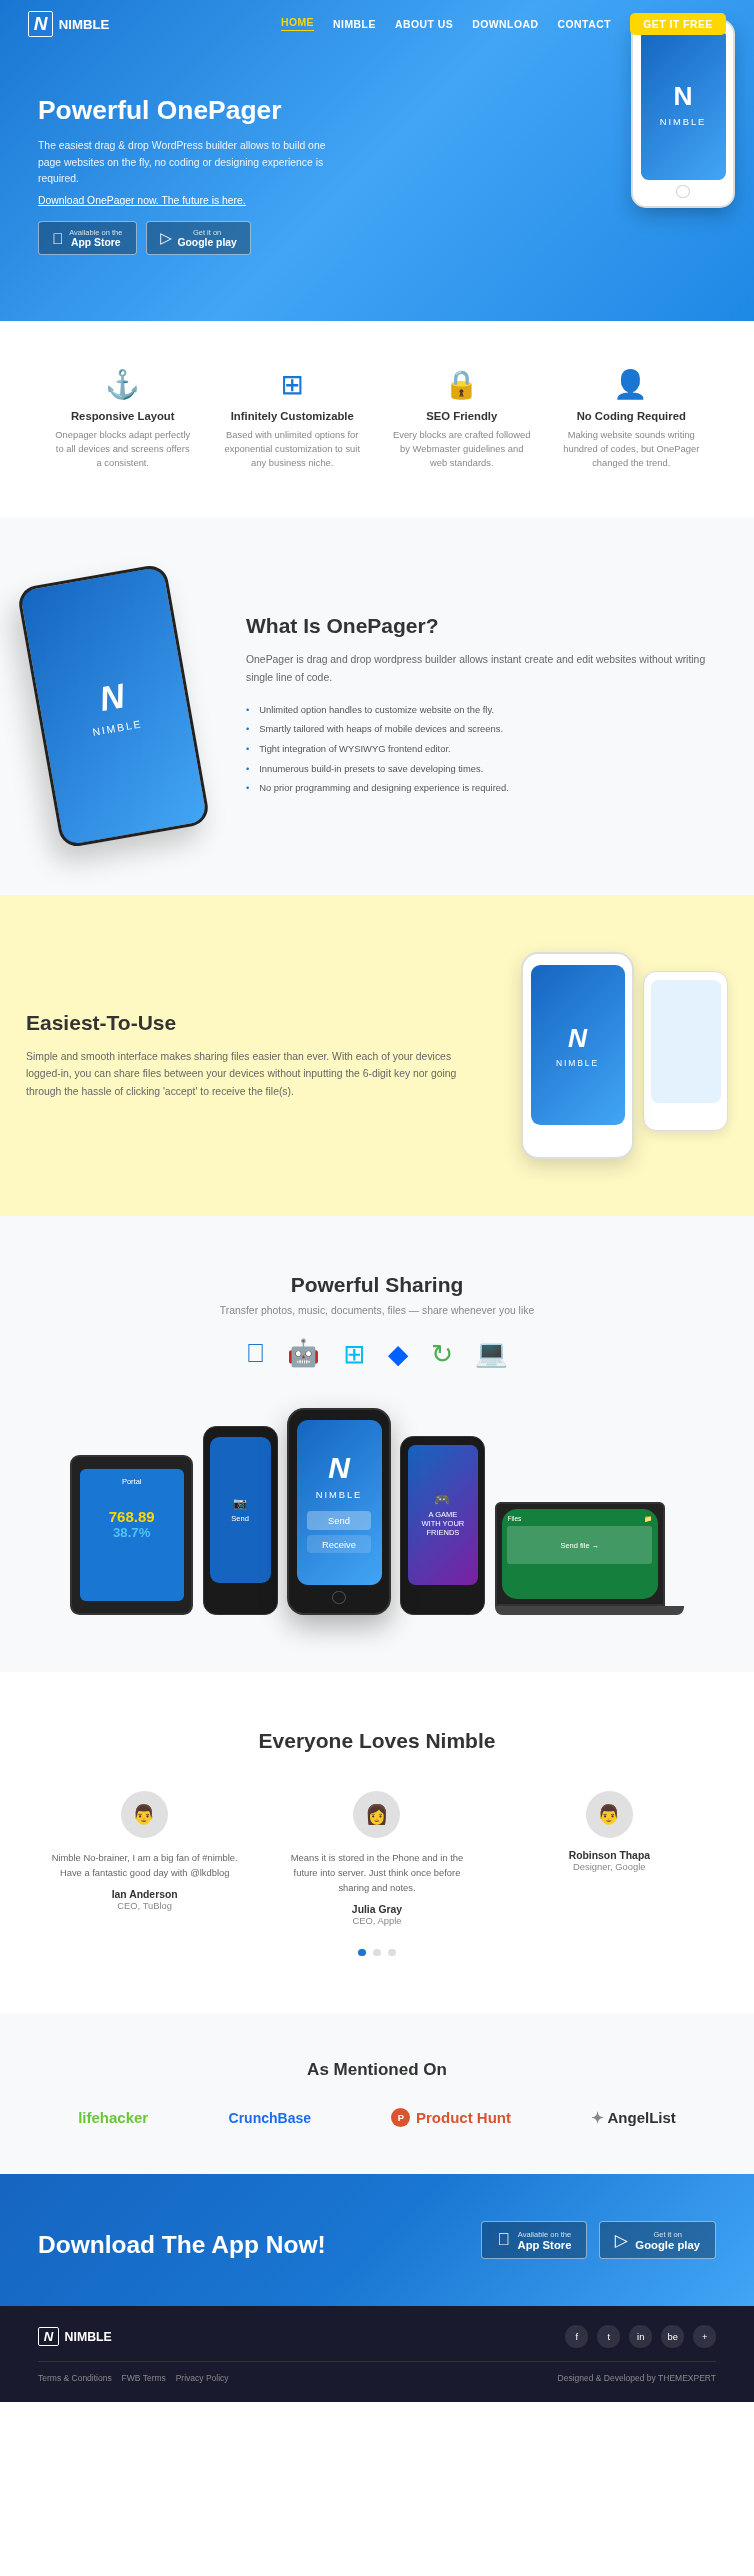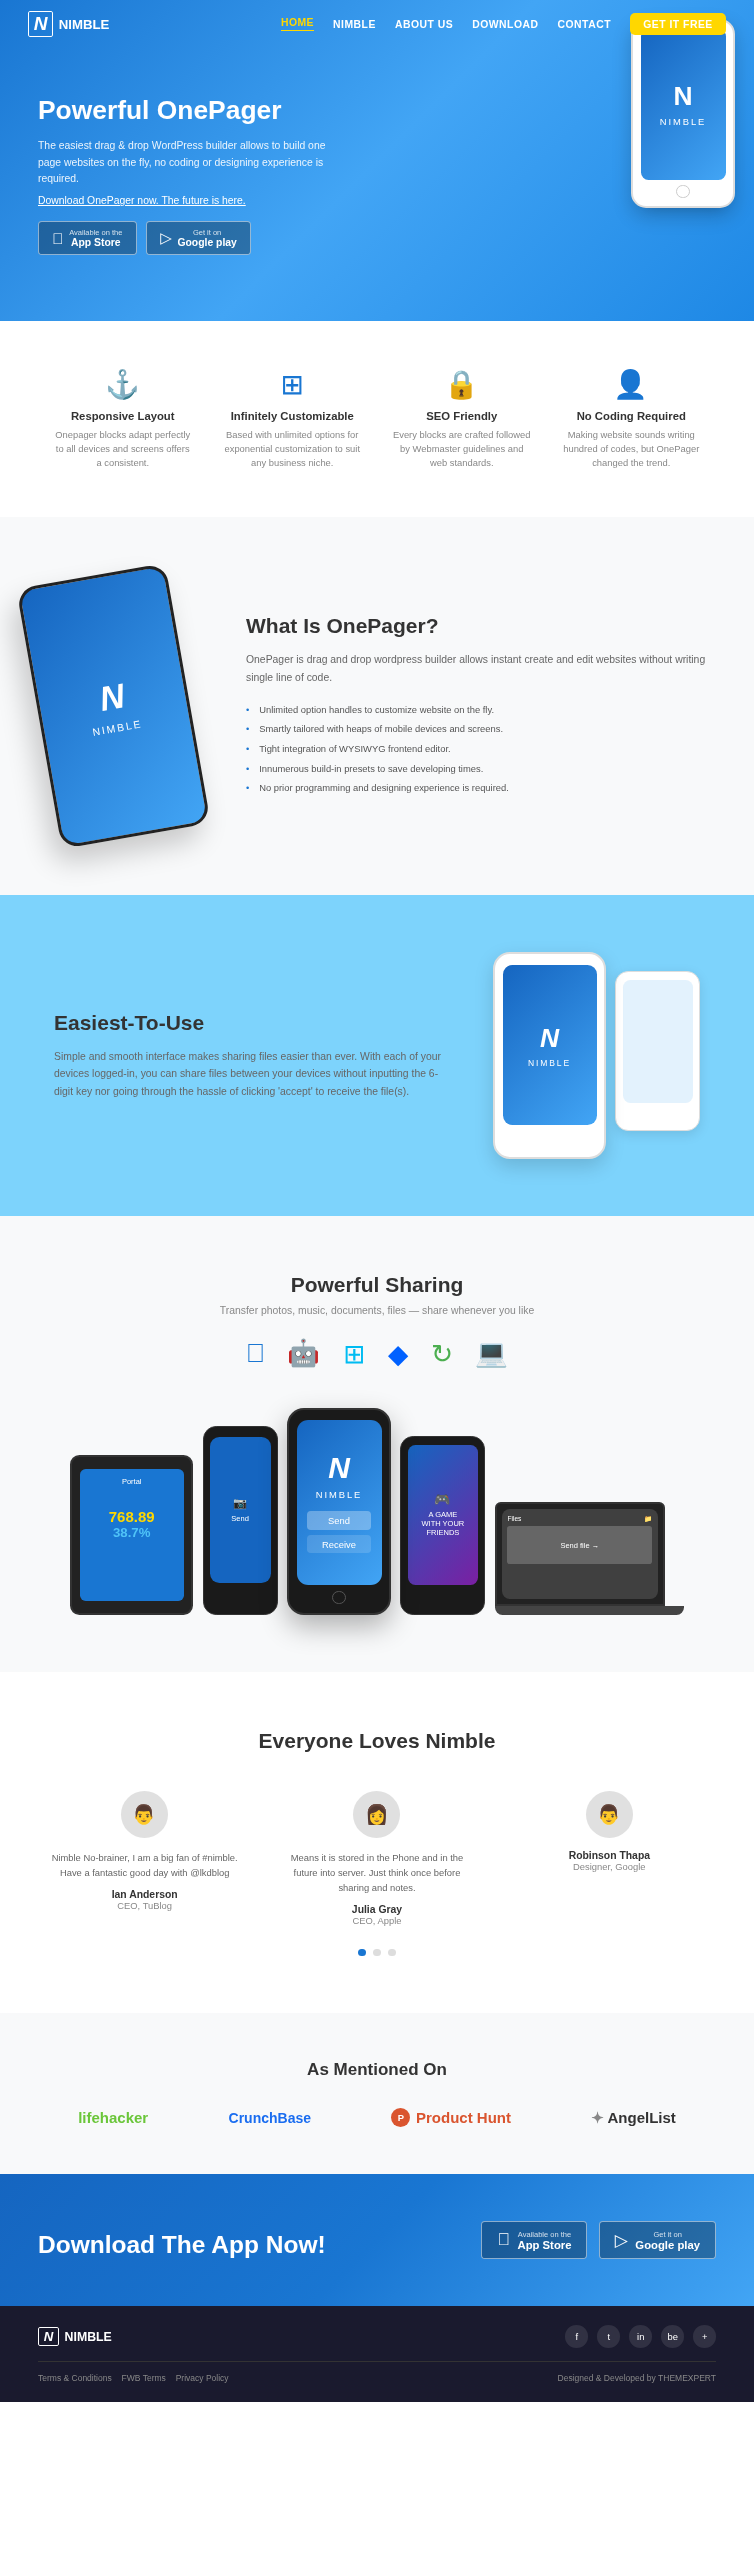--- a/index.html
+++ b/index.html
@@ -84,21 +84,21 @@
     }
     .what-content { flex: 1; }
     .what-title { font-size: 21px; font-weight: 700; color: #333; margin-bottom: 13.2px; }
     .what-desc { font-size: 10.4px; color: #666; line-height: 1.7; margin-bottom: 13.2px; }
     .what-list { list-style: none; }
     .what-list li { font-size: 9.4px; color: #555; padding: 2.8px 0; padding-left: 13.2px; position: relative; line-height: 1.5; }
     .what-list li::before { content: '•'; position: absolute; left: 0; color: #1976D2; }
 
     
     .easiest {
-      padding: 57px 54px; background: #7dd3fc;
+      padding: 57px 26px; background: #fef9c3;
       display: flex; align-items: center; gap: 38px;
     }
     .easiest-content { flex: 1; }
     .easiest-title { font-size: 21px; font-weight: 700; color: #333; margin-bottom: 13.2px; }
     .easiest-desc { font-size: 10.4px; color: #666; line-height: 1.7; }
     .easiest-phones { min-width: 207px; display: flex; gap: -19px; position: relative; }
     .easiest-phone1 {
       width: 113px; height: 207px; background: white; border-radius: 17px;
       border: 2.8px solid #ddd; box-shadow: 0 7.5px 19px rgba(0,0,0,0.15);
       position: relative; z-index: 2;
@@ -141,21 +141,21 @@
       box-shadow: 0 11.3px 28px rgba(0,0,0,0.3);
     }
     .device-phone-screen { width: 85px; height: 165px; background: linear-gradient(135deg, #1565C0, #42A5F5); border-radius: 11.3px; display: flex; flex-direction: column; align-items: center; justify-content: center; }
     .device-laptop {
       width: 189px;
     }
     .device-laptop-screen {
       width: 170px; height: 104px; background: #222; border-radius: 5.7px 5.7px 0 0;
       border: 2.8px solid #333; display: flex; align-items: center; justify-content: center;
     }
-    .device-laptop-screen-inner { width: 156px; height: 90px; background: #404040; border-radius: 8px; overflow: hidden; }
+    .device-laptop-screen-inner { width: 156px; height: 90px; background: #15803d; border-radius: 15px; overflow: hidden; }
     .device-laptop-base {
       width: 189px; height: 9.4px; background: #444; border-radius: 0 0 7.5px 7.5px;
     }
 
     
     .testimonials { padding: 57px 38px; background: white; text-align: center; }
     .testimonials-title { font-size: 21px; font-weight: 700; color: #333; margin-bottom: 38px; }
     .testimonials-grid { display: flex; justify-content: space-around; gap: 19px; margin-bottom: 22.6px; }
     .testimonial-item { flex: 1; text-align: center; padding: 0 9.4px; }
     .testimonial-avatar {

